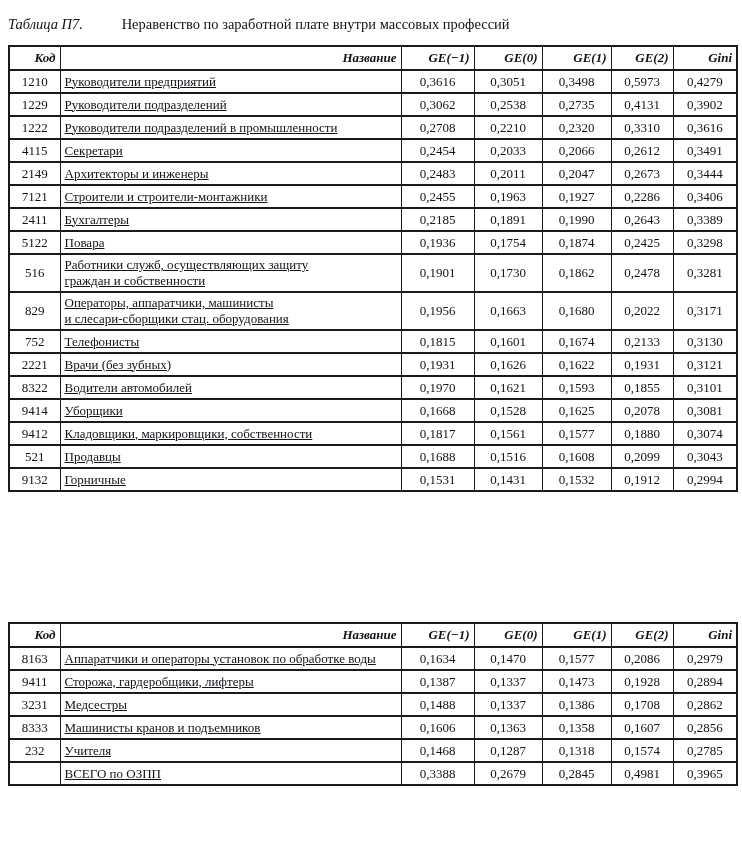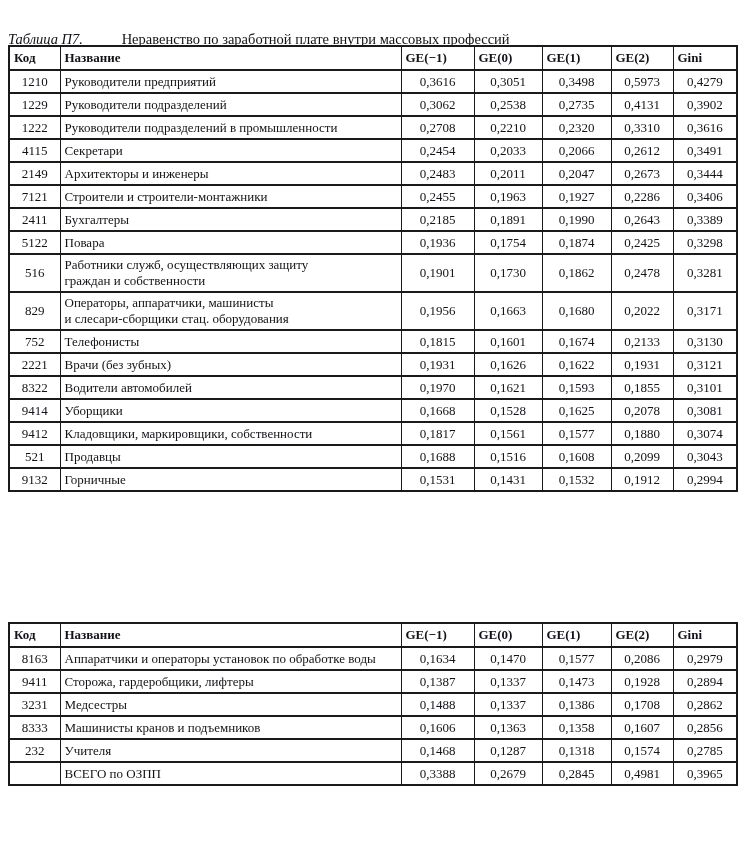--- a/index.html
+++ b/index.html
@@ -11,21 +11,21 @@
     position: relative;
     width: 742px;
     height: 864px;
     background: #ffffff;
     font-family: "Liberation Serif", "DejaVu Serif", serif;
     color: #121218;
     overflow: hidden;
   }
   .caption {
     position: absolute;
-    top: 30px;
+    top: 15px;
     left: 8px;
     width: 726px;
     font-size: 14.5px;
     line-height: 18px;
     white-space: nowrap;
   }
   .caption-label {
     display: inline-block;
     font-style: italic;
     min-width: 110px;
@@ -49,35 +49,37 @@
   table.data-table th,
   table.data-table td {
     border: 1px solid #1a1a1a;
     font-size: 13px;
     padding: 2px 4px;
     vertical-align: middle;
     overflow: hidden;
   }
   table.data-table th {
     font-weight: bold;
-    text-align: left;
+    text-align: right;
     height: 18px;
     line-height: 16px;
+    font-style: italic;
   }
   table.data-table td {
     height: 17px;
     line-height: 16px;
   }
   td.code, td.num {
     text-align: center;
   }
   td.name {
     text-align: left;
     padding-left: 10px;
     white-space: pre-line;
+    text-decoration: underline;
   }
 </style>
 </head>
 <body>
 
 <div class="page">
 
   <div class="caption">
     <span class="caption-label">Таблица П7.</span>
     <span class="caption-text">Неравенство по заработной плате внутри массовых профессий</span>

